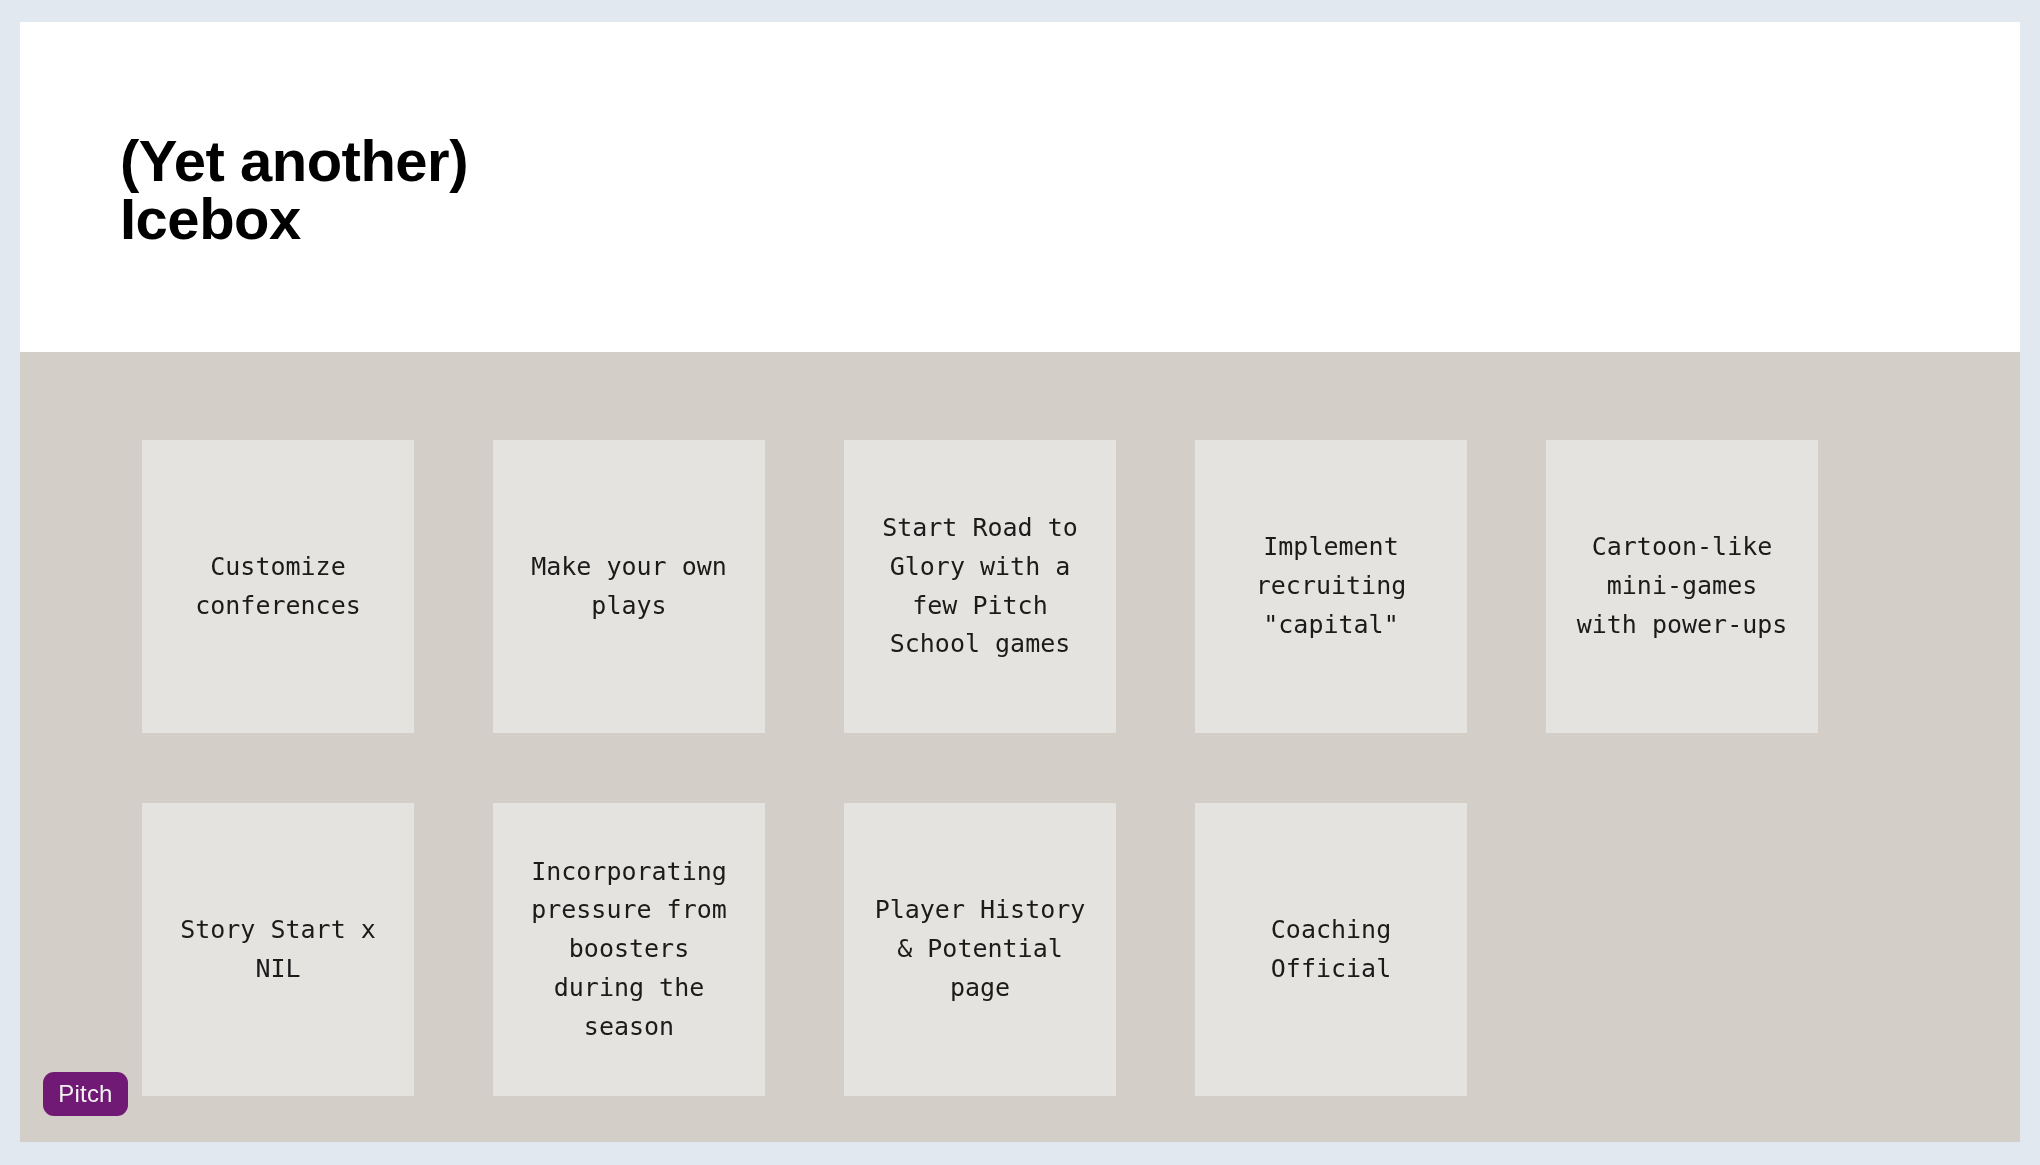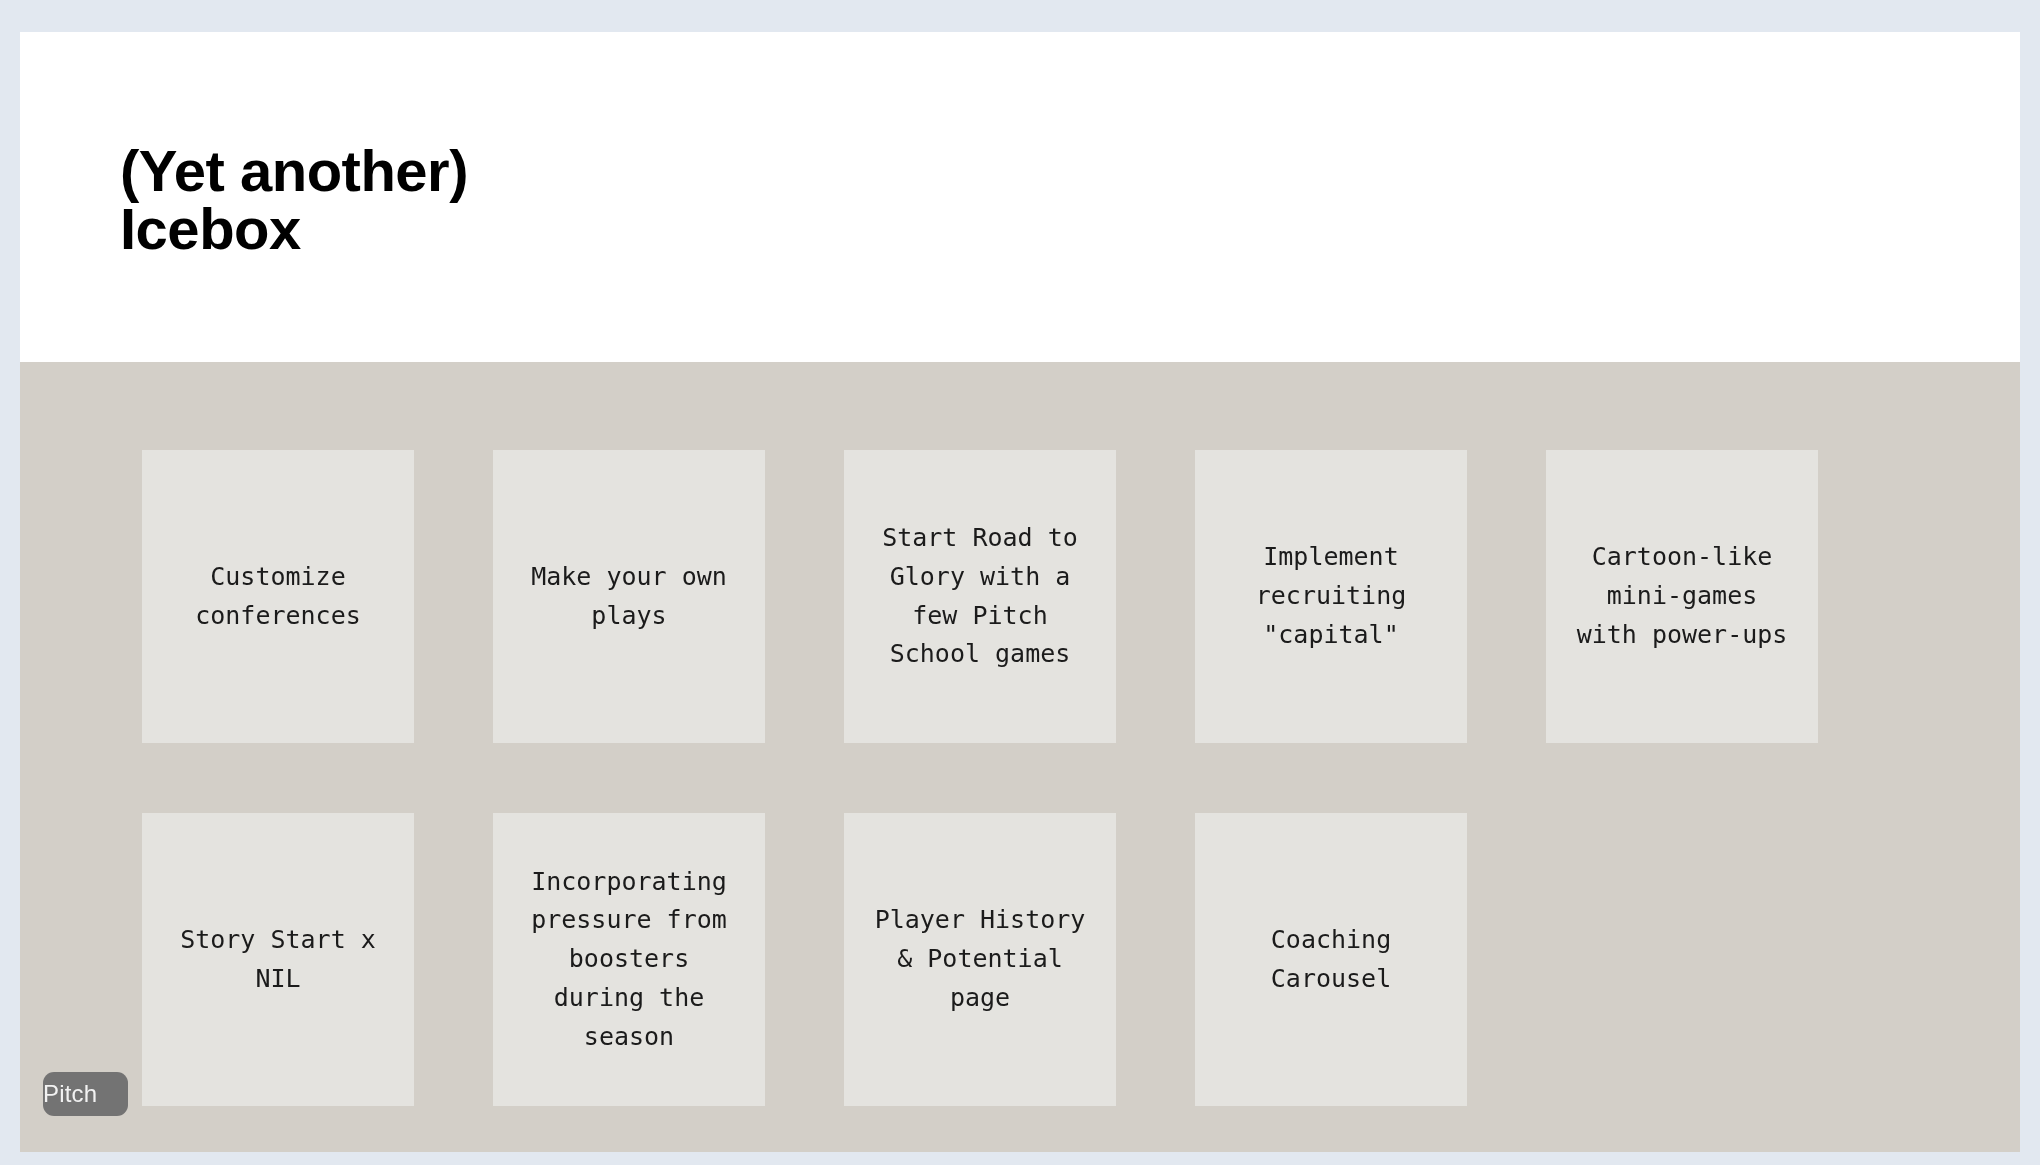--- a/index.html
+++ b/index.html
@@ -10,21 +10,21 @@
     width: 2040px;
     height: 1165px;
     background: #e2e8f0;
     font-family: "Liberation Sans", sans-serif;
     overflow: hidden;
   }
 
   .slide {
     position: absolute;
     left: 20px;
-    top: 32px;
+    top: 22px;
     width: 2000px;
     height: 1120px;
     background: #ffffff;
     overflow: hidden;
   }
 
   
   .header {
     position: absolute;
     left: 0;
@@ -98,24 +98,25 @@
     white-space: pre-line;
   }
 
   
   .pitch-badge {
     position: absolute;
     left: 43px;
     top: 1072px;
     width: 85px;
     height: 44px;
-    background: #737373;
+    background: #701a75;
     border-radius: 11px;
     display: flex;
     align-items: center;
+    justify-content: center;
   }
   .pitch-badge-label {
     color: #f2f2f2;
     font-size: 24px;
     font-weight: 400;
     letter-spacing: 0.2px;
   }
 </style>
 </head>
 <body>
@@ -174,21 +175,21 @@
       </div>
 
       <div class="card">
         <span class="card-text">Player History
 &amp; Potential
 page</span>
       </div>
 
       <div class="card">
         <span class="card-text">Coaching
-Carousel</span>
+Official</span>
       </div>
 
     </div>
   </div>
 </div>
 
 <div class="pitch-badge">
   <span class="pitch-badge-label">Pitch</span>
 </div>
 

